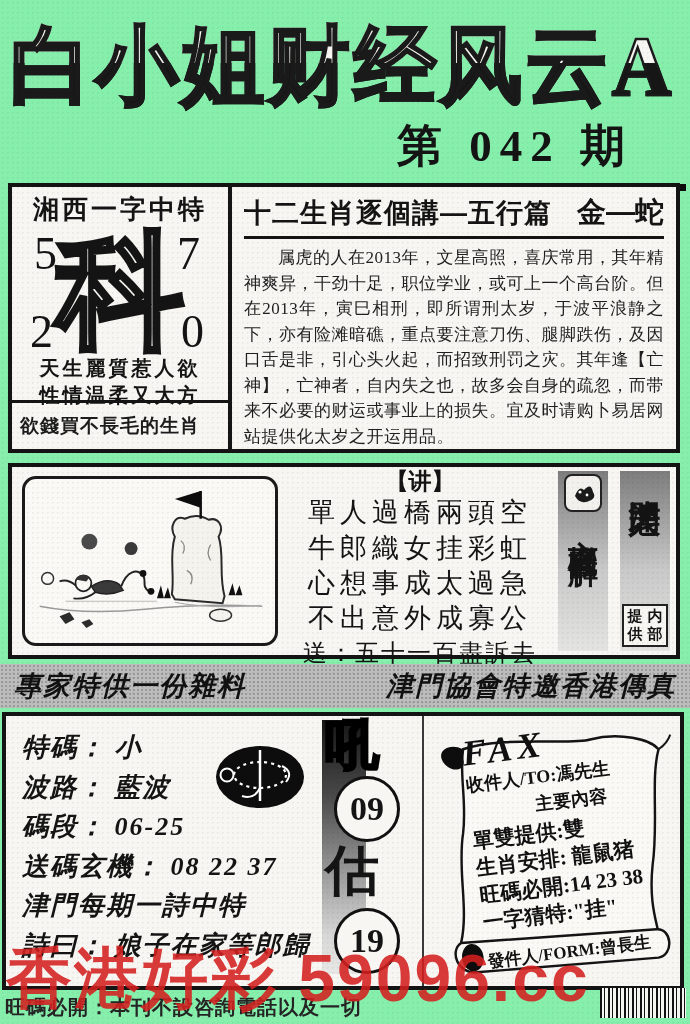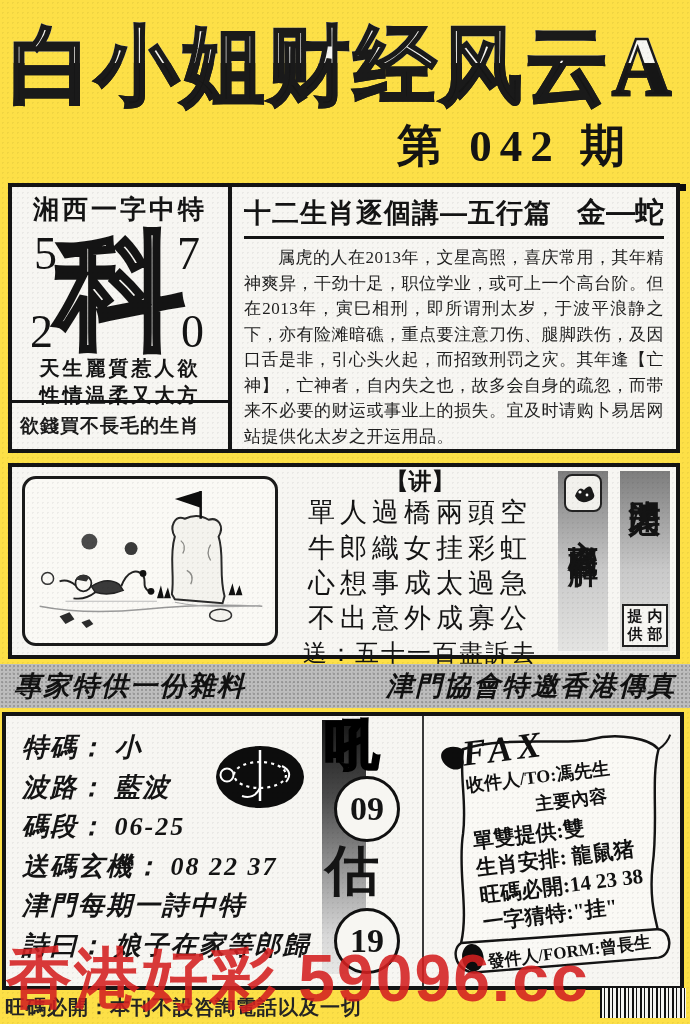--- a/index.html
+++ b/index.html
@@ -1,16 +1,16 @@
 <!DOCTYPE html>
 <html><head>
 <meta charset="utf-8">
 <style>
   html,body{margin:0;padding:0;background:#d8d6d2;}
-  #page{position:relative;width:690px;height:1024px;background:#fde047;overflow:hidden;
+  #page{position:relative;width:690px;height:1024px;background:#86efac;overflow:hidden;
         font-family:"Liberation Serif",serif;color:#141414;}
   #page::after{content:"";position:absolute;inset:0;pointer-events:none;
         background-image:radial-gradient(rgba(0,0,0,0.05) 1px,transparent 1px);
         background-size:5px 5px;}
 
   
   .masthead{position:absolute;left:10px;top:22px;width:676px;white-space:nowrap;
         font-weight:bold;font-size:82px;line-height:1.1;letter-spacing:4px;
         transform:scaleY(1.04);color:#141414;
         background:linear-gradient(to bottom,#f7f6f2 0 46%,#161616 46% 100%);

